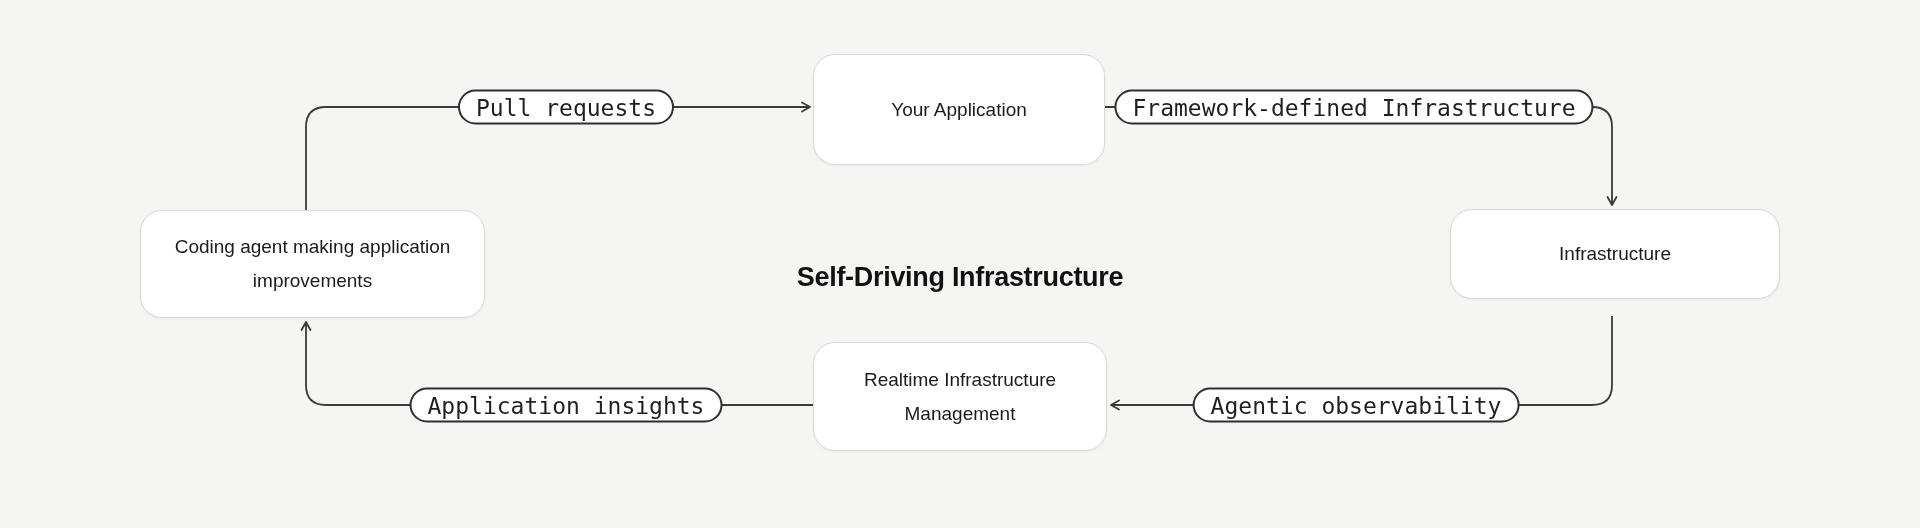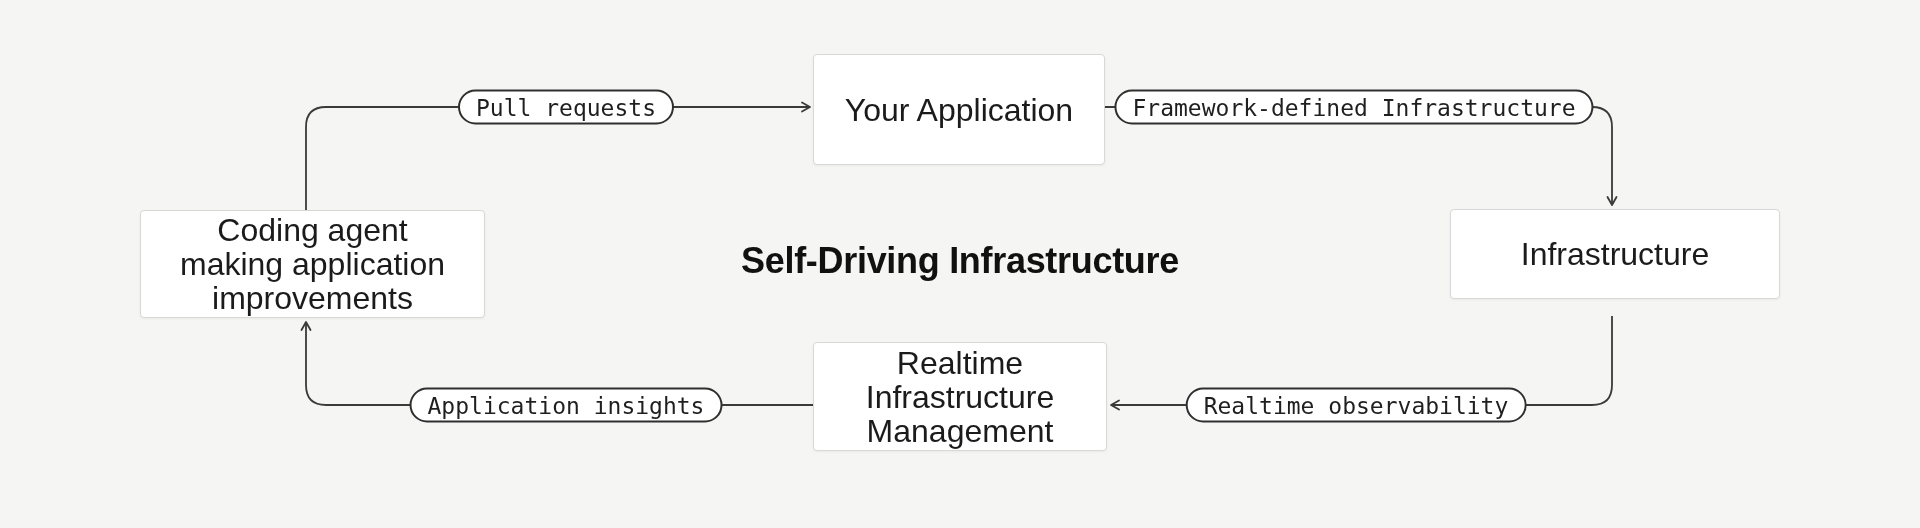--- a/index.html
+++ b/index.html
@@ -38,24 +38,24 @@
     stroke-width: 1.8px;
   }
   .node {
     position: absolute;
     display: flex;
     align-items: center;
     justify-content: center;
     text-align: center;
     background: var(--node-bg);
     border: 1px solid var(--node-border);
-    border-radius: 4px;
+    border-radius: 22px;
     box-shadow: 0 1px 3px rgba(0,0,0,0.05);
     color: var(--node-text);
-    font-size: 32px;
+    font-size: 19px;
     line-height: 34px;
     padding: 0 24px;
   }
   .node-your-application { left: 813px; top: 54px;  width: 292px; height: 111px; }
   .node-infrastructure   { left: 1450px; top: 209px; width: 330px; height: 90px; }
   .node-agentic          { left: 813px; top: 342px; width: 294px; height: 109px; }
   .node-coding-agent     { left: 140px; top: 210px; width: 345px; height: 108px; }
   .edge-pill {
     position: absolute;
     transform: translate(-50%, -50%);
@@ -72,23 +72,23 @@
     font-family: "DejaVu Sans Mono", "Liberation Mono", monospace;
     font-size: 23px;
   }
   .pill-pull-requests { left: 566px; top: 107px; }
   .pill-framework     { left: 1354px; top: 107px; align-items: center; }
   .pill-realtime      { left: 1356px; top: 405px; }
   .pill-production    { left: 566px; top: 405px; }
   .diagram-title {
     position: absolute;
     left: 960px;
-    top: 261px;
+    top: 277px;
     transform: translate(-50%, -50%);
-    font-size: 36px;
+    font-size: 27px;
     font-weight: 700;
     letter-spacing: -0.3px;
     color: var(--title-color);
     white-space: nowrap;
   }
 </style>
 </head>
 <body>
 
 <div class="canvas">
@@ -123,21 +123,21 @@
 
   <div class="edge-pill pill-pull-requests">
     <span>Pull requests</span>
   </div>
 
   <div class="edge-pill pill-framework">
     <span>Framework-defined Infrastructure</span>
   </div>
 
   <div class="edge-pill pill-realtime">
-    <span>Realtime observability</span>
+    <span>Agentic observability</span>
   </div>
 
   <div class="edge-pill pill-production">
     <span>Application insights</span>
   </div>
 
   <div class="diagram-title">Self-Driving Infrastructure</div>
 
 </div>
 

